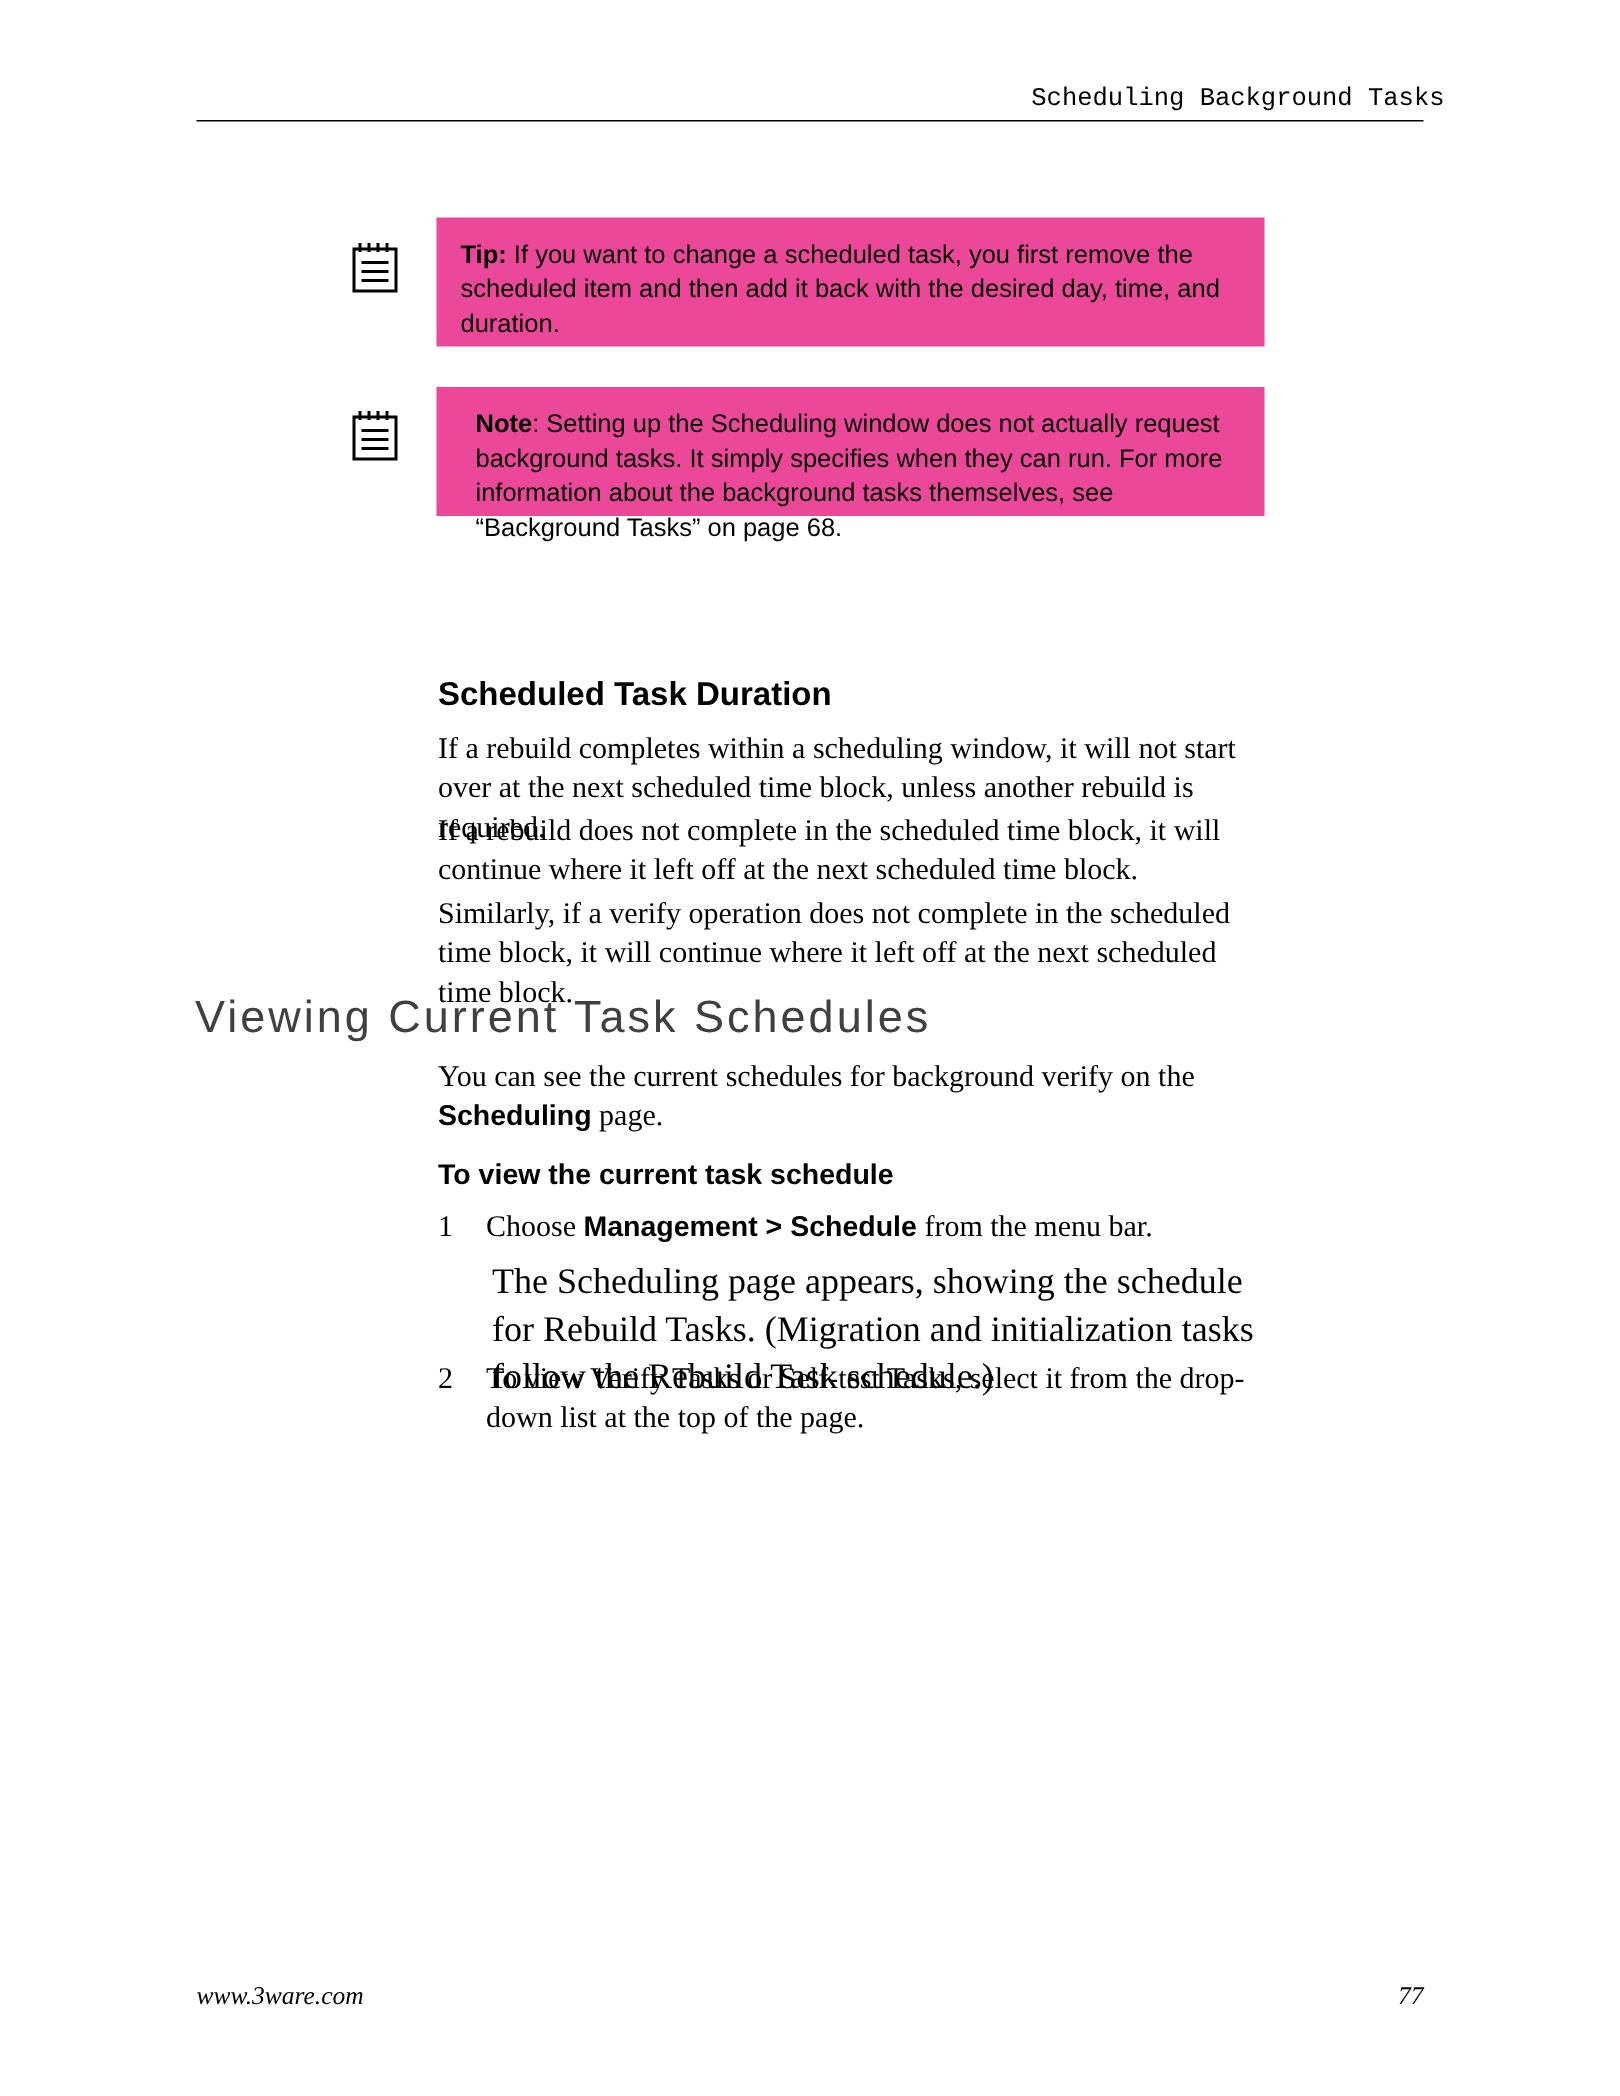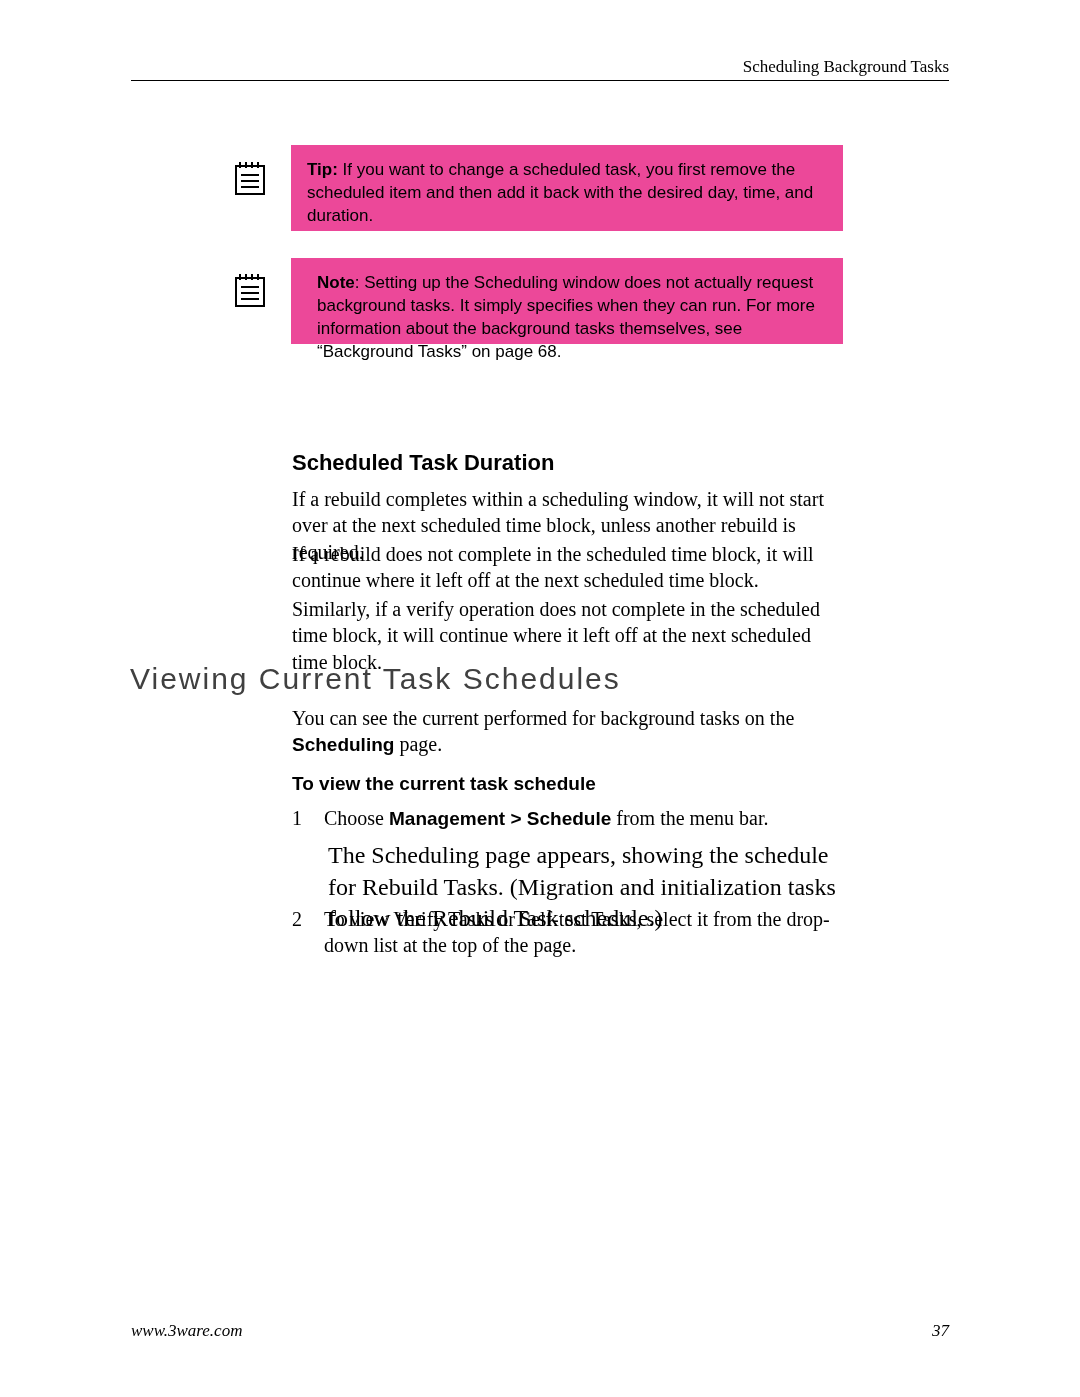--- a/index.html
+++ b/index.html
@@ -1,18 +1,18 @@
 <!DOCTYPE html>
 <html><head>
 <meta charset="utf-8">
 <style>
   * { box-sizing: border-box; margin: 0; padding: 0; }
   html, body { width: 1080px; height: 1397px; background: #fff; font-family: "Times New Roman", Times, serif; color: #000; }
   .page { position: relative; width: 1080px; height: 1397px; }
-  .header-title { position: absolute; top: 57px; right: 131px; font-family: Liberation Serif, serif; font-size: 17px; color: #000; }
+  .header-title { position: absolute; top: 57px; right: 117px; font-family: Liberation Mono, monospace; font-size: 17px; color: #000; }
   .header-rule { position: absolute; top: 80px; left: 131px; right: 131px; border-top: 1px solid #000; }
   .callout { position: absolute; background: #ec4899; font-family: Arial, Helvetica, sans-serif; font-size: 17px; line-height: 1.35; color: #000; padding: 14px 16px 16px 16px; }
   .callout .lead { font-weight: bold; }
   .callout1 { top: 145px; left: 291px; width: 552px; height: 86px; }
   .callout2 { top: 258px; left: 291px; width: 552px; height: 86px; padding-left: 26px; }
   .icon-wrap { position: absolute; left: 230px; width: 40px; height: 40px; }
   .icon1 { top: 158px; }
   .icon2 { top: 270px; }
   .body-text { position: absolute; left: 292px; width: 556px; font-size: 20px; line-height: 1.32; }
   .para-intro { top: 365px; }
@@ -75,33 +75,33 @@
   </div>
 
 
   <div class="h3">Scheduled Task Duration</div>
   <div class="body-text para-a">If a rebuild completes within a scheduling window, it will not start over at the next scheduled time block, unless another rebuild is required.</div>
   <div class="body-text para-b">If a rebuild does not complete in the scheduled time block, it will continue where it left off at the next scheduled time block.</div>
   <div class="body-text para-c">Similarly, if a verify operation does not complete in the scheduled time block, it will continue where it left off at the next scheduled time block.</div>
 
   <div class="h2">Viewing Current Task Schedules</div>
   <div class="body-text para-d">
-    <span>You can see the current performed for background tasks on the </span><span class="bold-inline">Scheduling</span><span> page.</span>
+    <span>You can see the current schedules for background verify on the </span><span class="bold-inline">Scheduling</span><span> page.</span>
   </div>
 
   <div class="h4">To view the current task schedule</div>
 
   <div class="step step1">
     <div class="num">1</div>
     <div class="txt">
       <span>Choose </span><span class="bold-inline">Management &gt; Schedule</span><span> from the menu bar.</span>
     </div>
   </div>
   <div class="step1-desc">The Scheduling page appears, showing the schedule for Rebuild Tasks. (Migration and initialization tasks follow the Rebuild Task schedule.)</div>
 
   <div class="step step2">
     <div class="num">2</div>
     <div class="txt">To view Verify Tasks or Self-test Tasks, select it from the drop-down list at the top of the page.</div>
   </div>
 
   <div class="footer-url">www.3ware.com</div>
-  <div class="footer-page">37</div>
+  <div class="footer-page">77</div>
 </div>
 
 </body></html>

